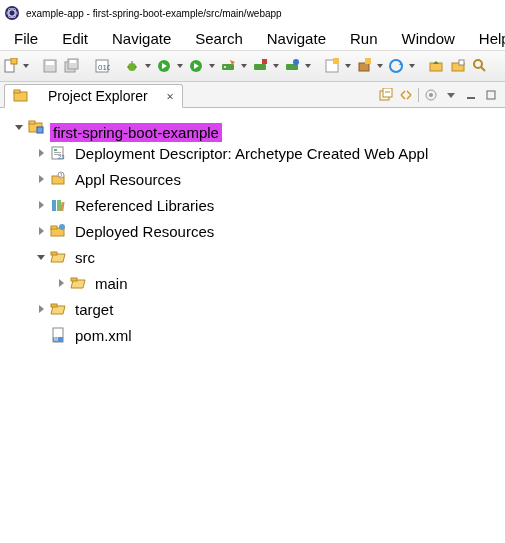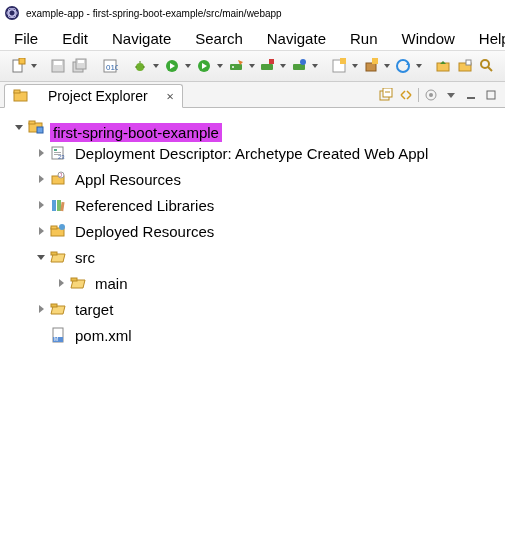--- a/index.html
+++ b/index.html
@@ -1,21 +1,21 @@
 <!DOCTYPE html>
 <html><head>
 <meta charset="utf-8">
 <style>
   * { box-sizing: border-box; margin: 0; padding: 0; font-family: "Segoe UI", Tahoma, sans-serif; }
   html, body { width: 505px; height: 543px; overflow: hidden; background: #fff; }
   .titlebar { display: flex; align-items: center; height: 26px; padding: 0 4px; font-size: 10px; color: #000; }
   .eclipse-logo { width: 16px; height: 16px; margin-right: 6px; }
   .menubar { display: flex; align-items: center; height: 24px; padding: 0 6px; font-size: 15px; color: #000; gap: 8px; }
   .menu-item { padding: 2px 8px; cursor: default; }
-  .toolbar { display: flex; align-items: center; height: 32px; background: linear-gradient(#fafafa,#ececec); border-top: 1px solid #ddd; border-bottom: 1px solid #ccc; padding: 0 8px; gap: 2px; }
+  .toolbar { display: flex; align-items: center; height: 32px; background: linear-gradient(#fafafa,#ececec); border-top: 1px solid #ddd; border-bottom: 1px solid #ccc; padding: 0 0; gap: 2px; }
   .tbtn { display: flex; align-items: center; justify-content: center; min-width: 20px; height: 22px; cursor: default; position: relative; }
   .tbtn svg { display: block; }
   .drop { width: 8px; display: flex; align-items: center; justify-content: center; }
   .drop:after { content: ""; border-left: 3px solid transparent; border-right: 3px solid transparent; border-top: 4px solid #555; }
   .tsep { width: 6px; }
   .panel-tabbar { display: flex; align-items: center; height: 26px; background: #f4f4f4; border-bottom: 1px solid #bbb; padding-left: 4px; }
   .panel-tab { display: flex; align-items: center; height: 24px; background: #fff; border: 1px solid #bbb; border-bottom: 1px solid #fff; border-radius: 3px 3px 0 0; padding: 0 8px; font-size: 14px; gap: 19px; margin-top: 2px; }
   .panel-toolbar { margin-left: auto; display: flex; align-items: center; gap: 4px; padding-right: 6px; }
   .mini-icon { width: 16px; height: 16px; display: flex; align-items: center; justify-content: center; }
   .tree { padding: 6px 0 0 6px; font-size: 15px; color: #000; user-select: none; }

